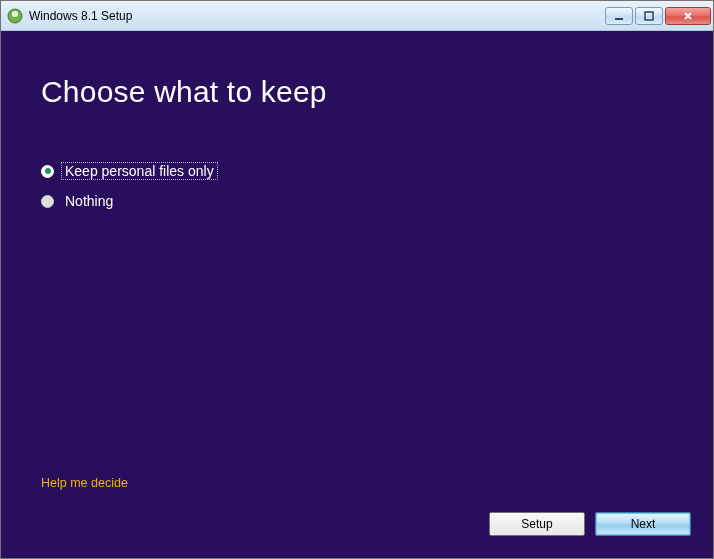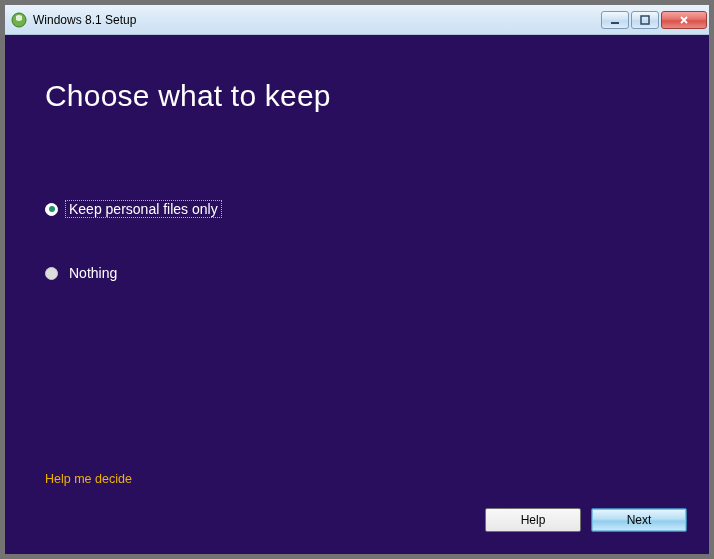--- a/index.html
+++ b/index.html
@@ -6,21 +6,21 @@
     body {
       font-family: "Segoe UI", Tahoma, sans-serif;
       background: #fff;
       width: 714px;
       height: 559px;
       overflow: hidden;
     }
     .window {
       width: 714px;
       height: 559px;
-      border: 5px solid #737373;
+      border: 1px solid #737373;
       background: #fff;
       position: relative;
     }
     .titlebar {
       height: 30px;
       background: linear-gradient(to bottom, #eaf3fb 0%, #d7e8f7 50%, #cde1f3 100%);
       border-bottom: 1px solid #b0c4d8;
       display: flex;
       align-items: center;
       padding: 0 2px 0 6px;
@@ -87,21 +87,20 @@
     .options {
       display: flex;
       flex-direction: column;
       gap: 14px;
     }
     .radio-row {
       display: flex;
       align-items: center;
       gap: 8px;
       cursor: default;
-      margin-top: 34px;
     }
     .radio {
       width: 13px;
       height: 13px;
       border-radius: 50%;
       border: 1px solid #fff;
       background: #fff;
       display: flex;
       align-items: center;
       justify-content: center;
@@ -205,17 +204,17 @@
         <span class="radio unchecked"></span>
         <span class="radio-label">Nothing</span>
       </div>
     </div>
 
     <div class="spacer"></div>
 
     <a class="help-link">Help me decide</a>
 
     <div class="button-row">
-      <div class="btn">Help</div>
+      <div class="btn">Setup</div>
       <div class="btn primary">Next</div>
     </div>
   </div>
 </div>
 
 </body></html>

